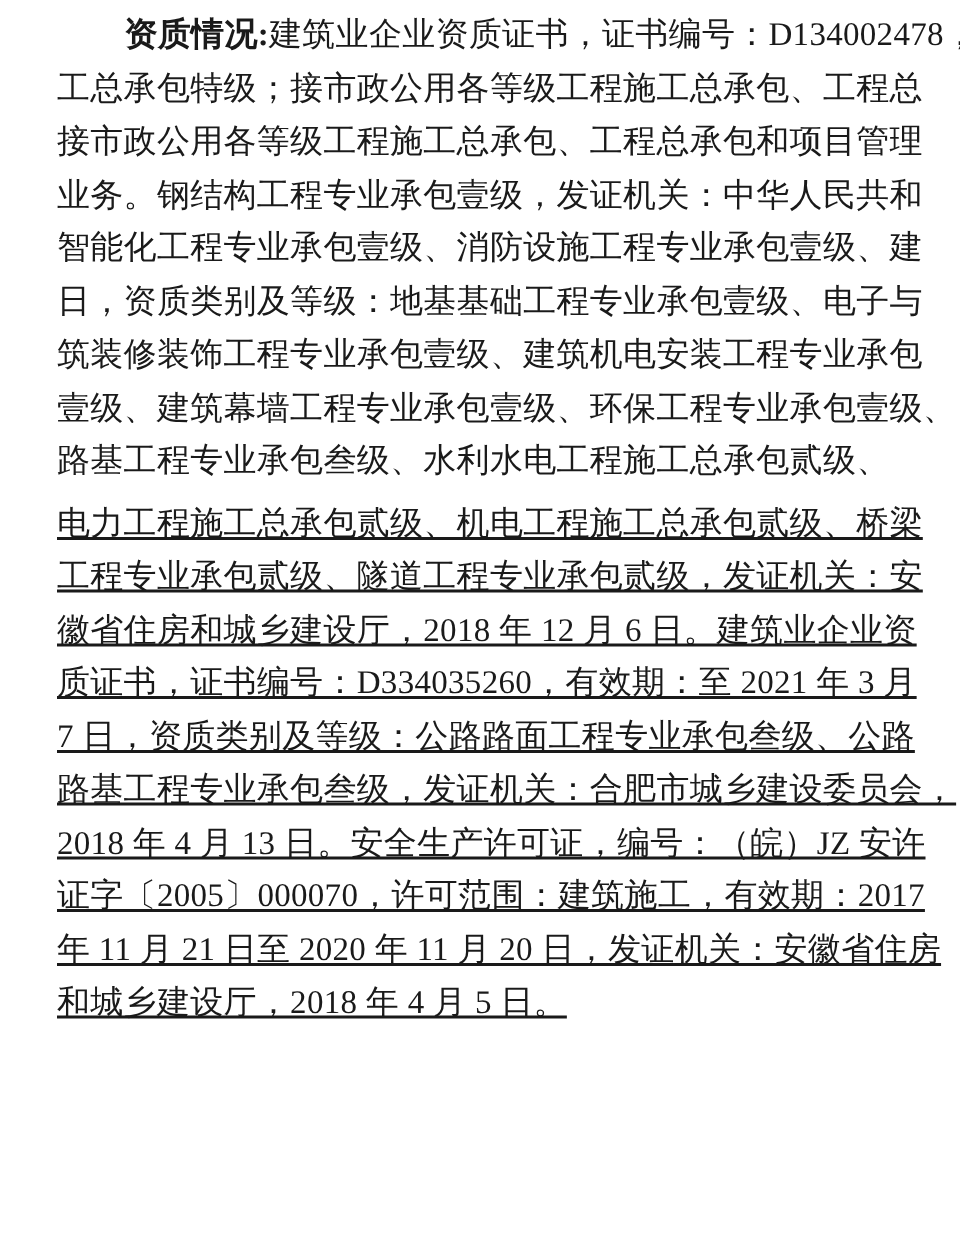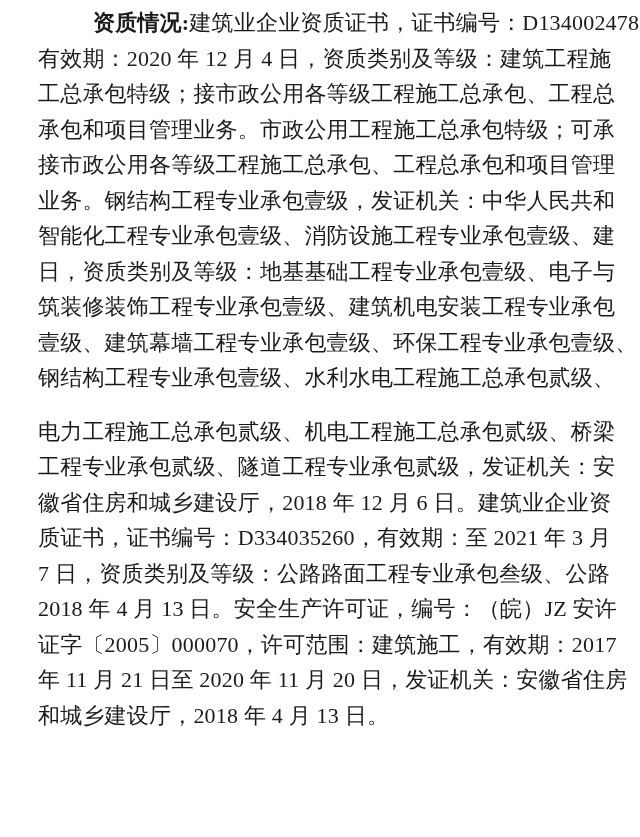--- a/index.html
+++ b/index.html
@@ -13,64 +13,62 @@
     height: 837px;
     background: #ffffff;
     overflow: hidden;
     font-family: "Liberation Serif", "DejaVu Serif", serif;
     color: #1a1a1a;
   }
   .doc-body {
     padding: 5px 50px 0 38px;
   }
   .paragraph { margin: 0; }
-  .paragraph + .paragraph { margin-top: 18px; }
+  .paragraph + .paragraph { margin-top: 6px; text-decoration: underline; }
   .line {
     font-size: 22px;
     line-height: 35.5px;
     height: 35.5px;
     white-space: nowrap;
     text-align: justify;
     text-align-last: justify;
     letter-spacing: 0.2px;
   }
   .line.first-line {
     text-indent: 45px;
   }
   .line.first-line b {
     font-weight: bold;
-    margin-left: 10px;
   }
   .line.last-line {
     text-align-last: left;
   }
 </style>
 </head>
 <body>
 
 <div class="page">
   <div class="doc-body">
       <div class="paragraph">
         <div class="line first-line"><b>资质情况:</b>建筑业企业资质证书，证书编号：D134002478，</div>
-        <div class="line">有效期：2020 年 12 月 4 日，资质类别及等级：建筑工程施</div>
         <div class="line">工总承包特级；接市政公用各等级工程施工总承包、工程总</div>
-        <div class="line">承包和项目管理业务。市政公用工程施工总承包特级；可承</div>
         <div class="line">接市政公用各等级工程施工总承包、工程总承包和项目管理</div>
         <div class="line">业务。钢结构工程专业承包壹级，发证机关：中华人民共和</div>
         <div class="line">智能化工程专业承包壹级、消防设施工程专业承包壹级、建</div>
         <div class="line">日，资质类别及等级：地基基础工程专业承包壹级、电子与</div>
         <div class="line">筑装修装饰工程专业承包壹级、建筑机电安装工程专业承包</div>
         <div class="line">壹级、建筑幕墙工程专业承包壹级、环保工程专业承包壹级、</div>
-        <div class="line">钢结构工程专业承包壹级、水利水电工程施工总承包贰级、</div>
+        <div class="line">路基工程专业承包叁级、水利水电工程施工总承包贰级、</div>
       </div>
       <div class="paragraph">
         <div class="line">电力工程施工总承包贰级、机电工程施工总承包贰级、桥梁</div>
         <div class="line">工程专业承包贰级、隧道工程专业承包贰级，发证机关：安</div>
         <div class="line">徽省住房和城乡建设厅，2018 年 12 月 6 日。建筑业企业资</div>
         <div class="line">质证书，证书编号：D334035260，有效期：至 2021 年 3 月</div>
         <div class="line">7 日，资质类别及等级：公路路面工程专业承包叁级、公路</div>
+        <div class="line">路基工程专业承包叁级，发证机关：合肥市城乡建设委员会，</div>
         <div class="line">2018 年 4 月 13 日。安全生产许可证，编号：（皖）JZ 安许</div>
         <div class="line">证字〔2005〕000070，许可范围：建筑施工，有效期：2017</div>
         <div class="line">年 11 月 21 日至 2020 年 11 月 20 日，发证机关：安徽省住房</div>
-        <div class="line last-line">和城乡建设厅，2018 年 4 月 13 日。</div>
+        <div class="line last-line">和城乡建设厅，2018 年 4 月 5 日。</div>
       </div>
     </div>
 </div>
 
 </body></html>

